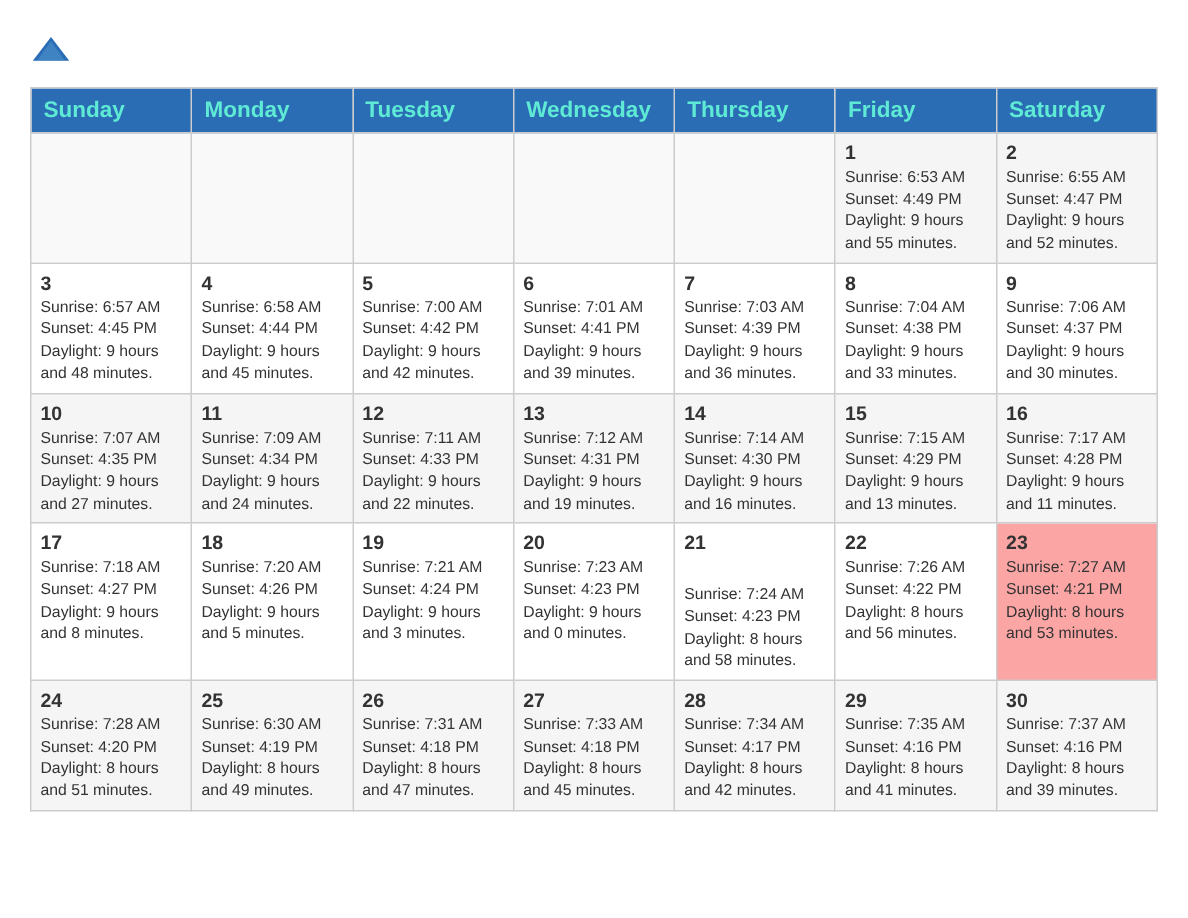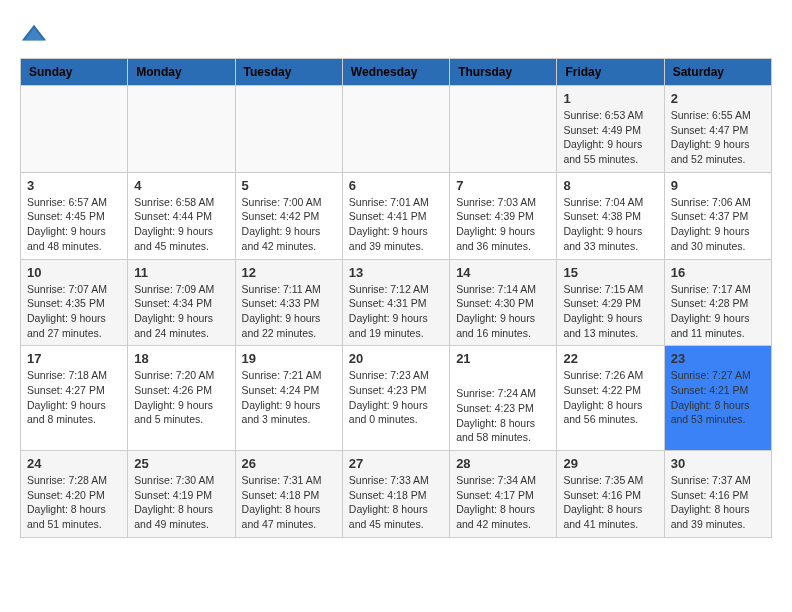--- a/index.html
+++ b/index.html
@@ -51,24 +51,24 @@
     .location {
       font-size: 14px;
       color: #555;
     }
     .calendar {
       width: 100%;
       border-collapse: collapse;
     }
     .calendar th {
       background: #2a6db5;
-      color: #000000;
+      color: #5eead4;
       text-align: left;
       padding: 6px 8px;
-      font-size: 12px;
+      font-size: 15px;
       border: 1px solid #ccc;
     }
     .calendar td {
       vertical-align: top;
       padding: 5px 6px;
       border: 1px solid #ccc;
       width: calc(100%/7);
       min-height: 80px;
       font-size: 11px;
       color: #333;
@@ -287,39 +287,39 @@
 Daylight: 8 hours
 and 58 minutes.</div>
         </td>
         <td style="background: rgb(255, 255, 255);">
           <span class="day-num">22</span>
           <div class="day-info" style="white-space: pre-line;">Sunrise: 7:26 AM
 Sunset: 4:22 PM
 Daylight: 8 hours
 and 56 minutes.</div>
         </td>
-        <td style="background: #3b82f6;">
+        <td style="background: #fca5a5;">
           <span class="day-num">23</span>
           <div class="day-info" style="white-space: pre-line;">Sunrise: 7:27 AM
 Sunset: 4:21 PM
 Daylight: 8 hours
 and 53 minutes.</div>
         </td>
       </tr>
       <tr>
         <td style="background: rgb(245, 245, 245);">
           <span class="day-num">24</span>
           <div class="day-info" style="white-space: pre-line;">Sunrise: 7:28 AM
 Sunset: 4:20 PM
 Daylight: 8 hours
 and 51 minutes.</div>
         </td>
         <td style="background: rgb(245, 245, 245);">
           <span class="day-num">25</span>
-          <div class="day-info" style="white-space: pre-line;">Sunrise: 7:30 AM
+          <div class="day-info" style="white-space: pre-line;">Sunrise: 6:30 AM
 Sunset: 4:19 PM
 Daylight: 8 hours
 and 49 minutes.</div>
         </td>
         <td style="background: rgb(245, 245, 245);">
           <span class="day-num">26</span>
           <div class="day-info" style="white-space: pre-line;">Sunrise: 7:31 AM
 Sunset: 4:18 PM
 Daylight: 8 hours
 and 47 minutes.</div>

